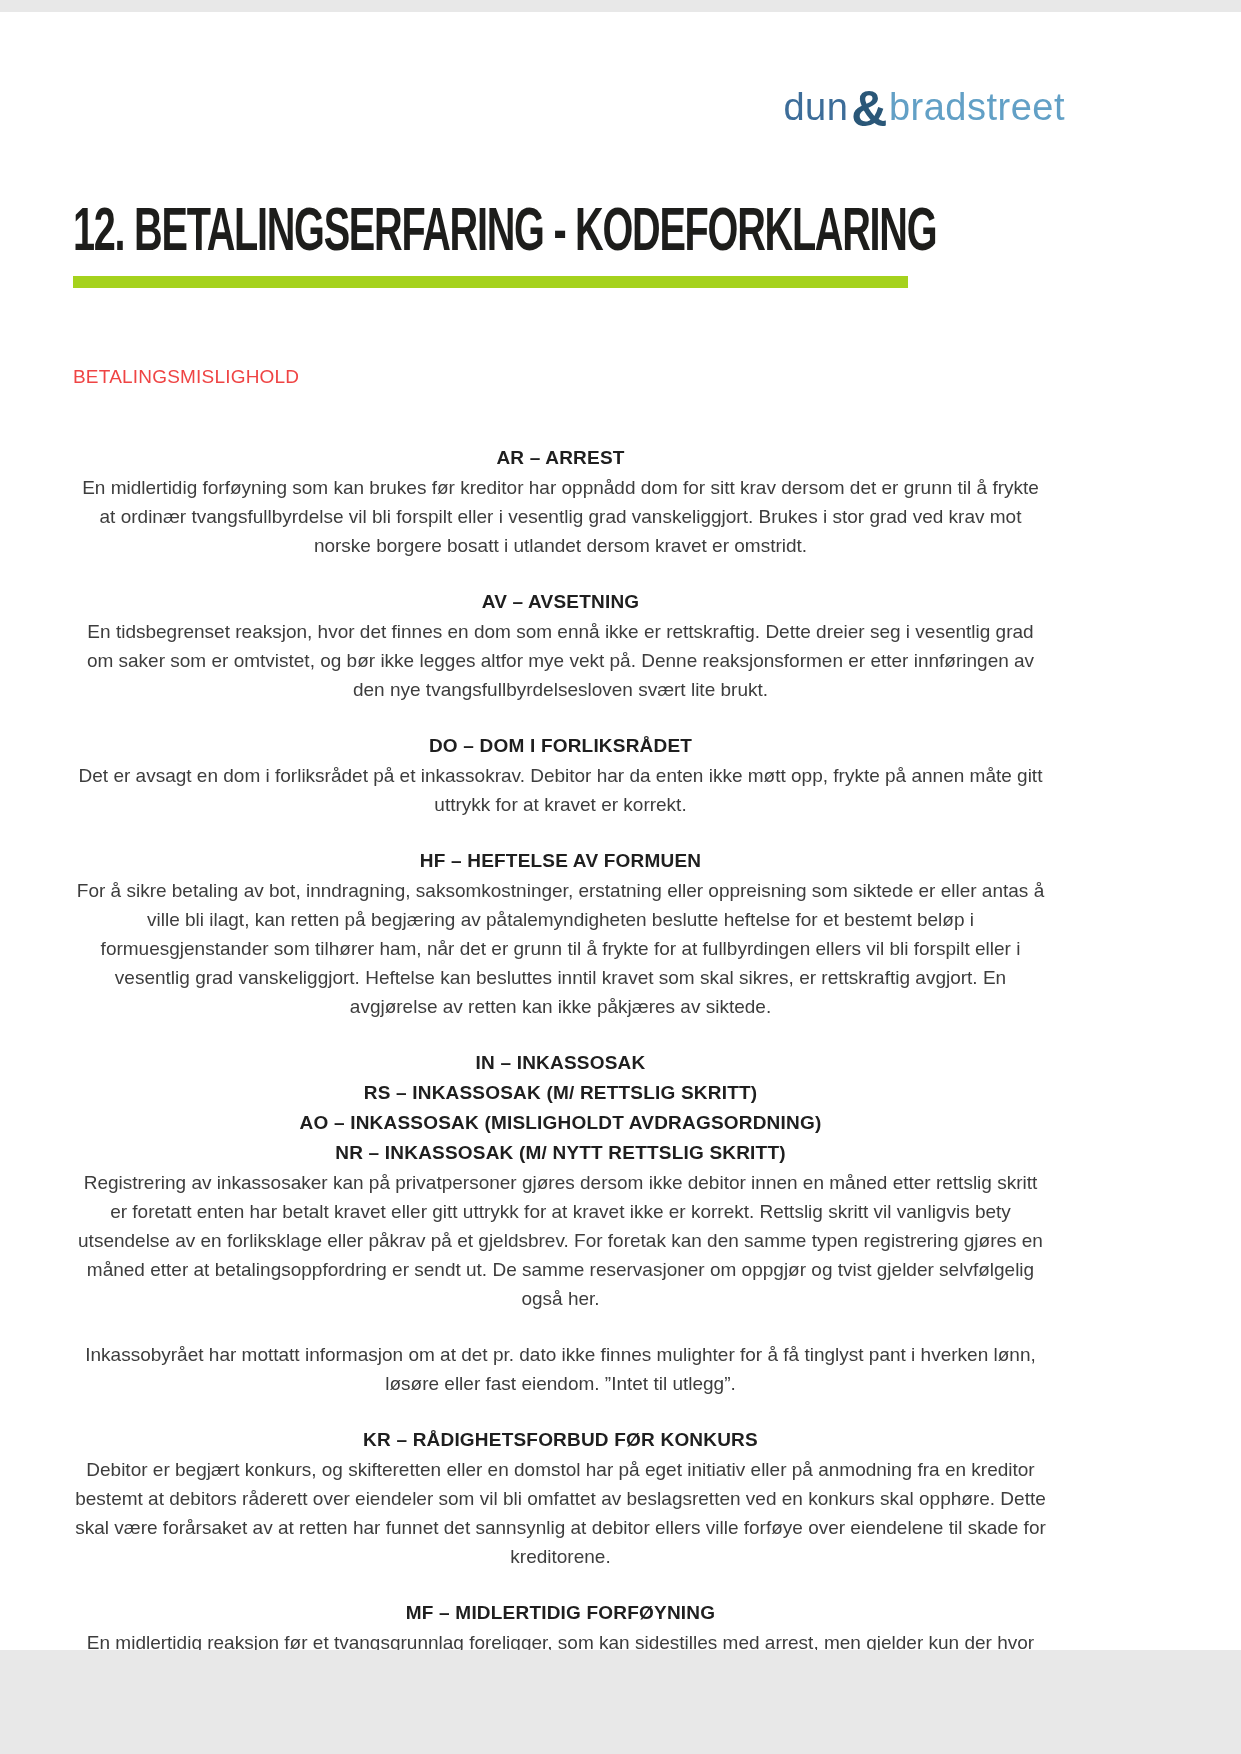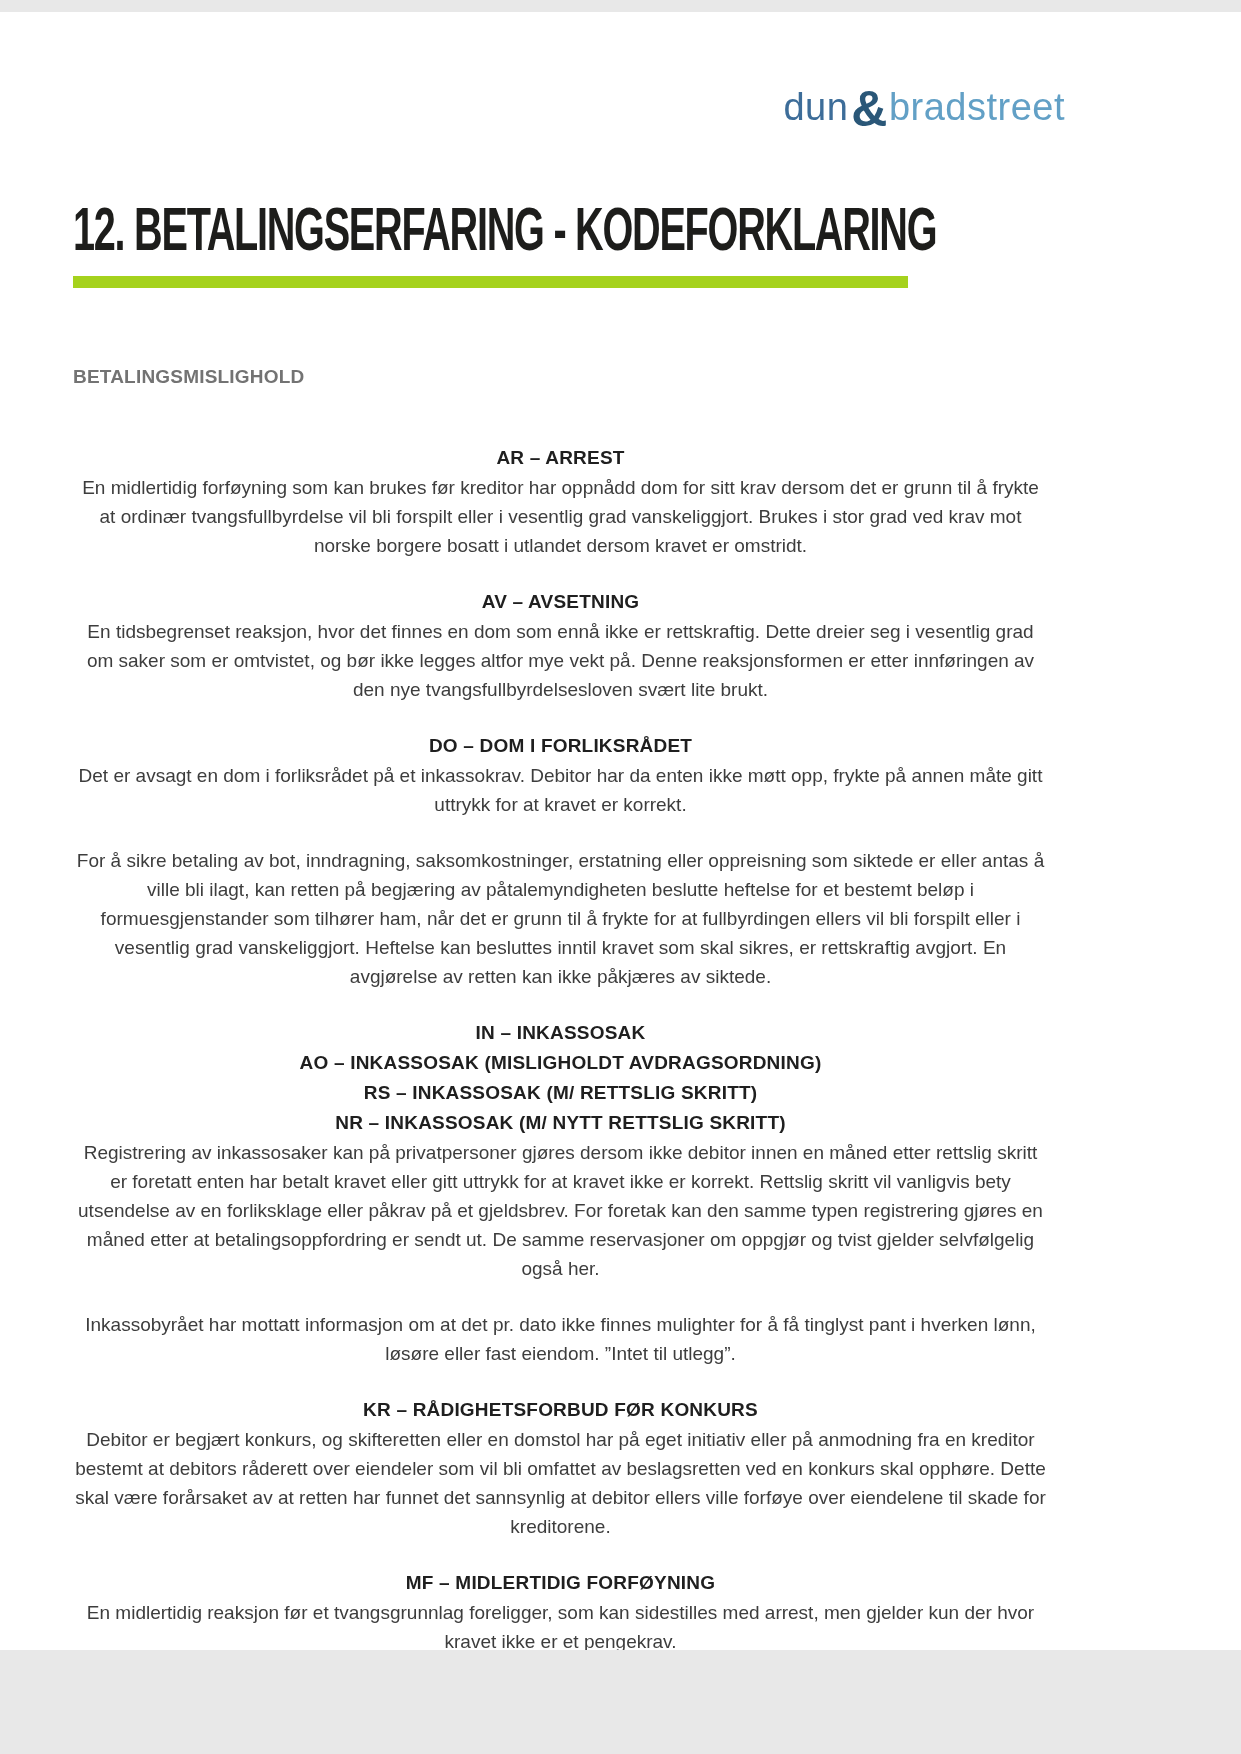--- a/index.html
+++ b/index.html
@@ -57,22 +57,22 @@
     top: 350px;
     left: 73px;
     width: 975px;
     color: #3d3d3d;
     font-size: 19px;
     line-height: 29px;
   }
   .category-heading {
     margin: 0 0 52px 0;
     font-size: 19px;
-    font-weight: bold;
-    color: #737373;
+    font-weight: normal;
+    color: #ef4444;
     letter-spacing: 0.2px;
   }
   .section { margin-bottom: 27px; text-align: center; }
   .section-heading {
     margin: 0;
     font-size: 19px;
     line-height: 30px;
     font-weight: bold;
     color: #1f1f1f;
     letter-spacing: 0.2px;
@@ -114,27 +114,28 @@
       <h3 class="section-heading">AV – AVSETNING</h3>
       <p class="section-body">En tidsbegrenset reaksjon, hvor det finnes en dom som ennå ikke er rettskraftig. Dette dreier seg i vesentlig grad om saker som er omtvistet, og bør ikke legges altfor mye vekt på. Denne reaksjonsformen er etter innføringen av den nye tvangsfullbyrdelsesloven svært lite brukt.</p>
     </div>
 
     <div class="section">
       <h3 class="section-heading">DO – DOM I FORLIKSRÅDET</h3>
       <p class="section-body">Det er avsagt en dom i forliksrådet på et inkassokrav. Debitor har da enten ikke møtt opp, frykte på annen måte gitt uttrykk for at kravet er korrekt.</p>
     </div>
 
     <div class="section">
+      <h3 class="section-heading">HF – HEFTELSE AV FORMUEN</h3>
       <p class="section-body">For å sikre betaling av bot, inndragning, saksomkostninger, erstatning eller oppreisning som siktede er eller antas å ville bli ilagt, kan retten på begjæring av påtalemyndigheten beslutte heftelse for et bestemt beløp i formuesgjenstander som tilhører ham, når det er grunn til å frykte for at fullbyrdingen ellers vil bli forspilt eller i vesentlig grad vanskeliggjort. Heftelse kan besluttes inntil kravet som skal sikres, er rettskraftig avgjort. En avgjørelse av retten kan ikke påkjæres av siktede.</p>
     </div>
 
     <div class="section">
       <h3 class="section-heading">IN – INKASSOSAK</h3>
+      <h3 class="section-heading">RS – INKASSOSAK (M/ RETTSLIG SKRITT)</h3>
       <h3 class="section-heading">AO – INKASSOSAK (MISLIGHOLDT AVDRAGSORDNING)</h3>
-      <h3 class="section-heading">RS – INKASSOSAK (M/ RETTSLIG SKRITT)</h3>
       <h3 class="section-heading">NR – INKASSOSAK (M/ NYTT RETTSLIG SKRITT)</h3>
       <p class="section-body">Registrering av inkassosaker kan på privatpersoner gjøres dersom ikke debitor innen en måned etter rettslig skritt er foretatt enten har betalt kravet eller gitt uttrykk for at kravet ikke er korrekt. Rettslig skritt vil vanligvis bety utsendelse av en forliksklage eller påkrav på et gjeldsbrev. For foretak kan den samme typen registrering gjøres en måned etter at betalingsoppfordring er sendt ut. De samme reservasjoner om oppgjør og tvist gjelder selvfølgelig også her.</p>
     </div>
 
     <div class="section">
       <p class="section-body">Inkassobyrået har mottatt informasjon om at det pr. dato ikke finnes mulighter for å få tinglyst pant i hverken lønn, løsøre eller fast eiendom. ”Intet til utlegg”.</p>
     </div>
 
     <div class="section">
       <h3 class="section-heading">KR – RÅDIGHETSFORBUD FØR KONKURS</h3>

